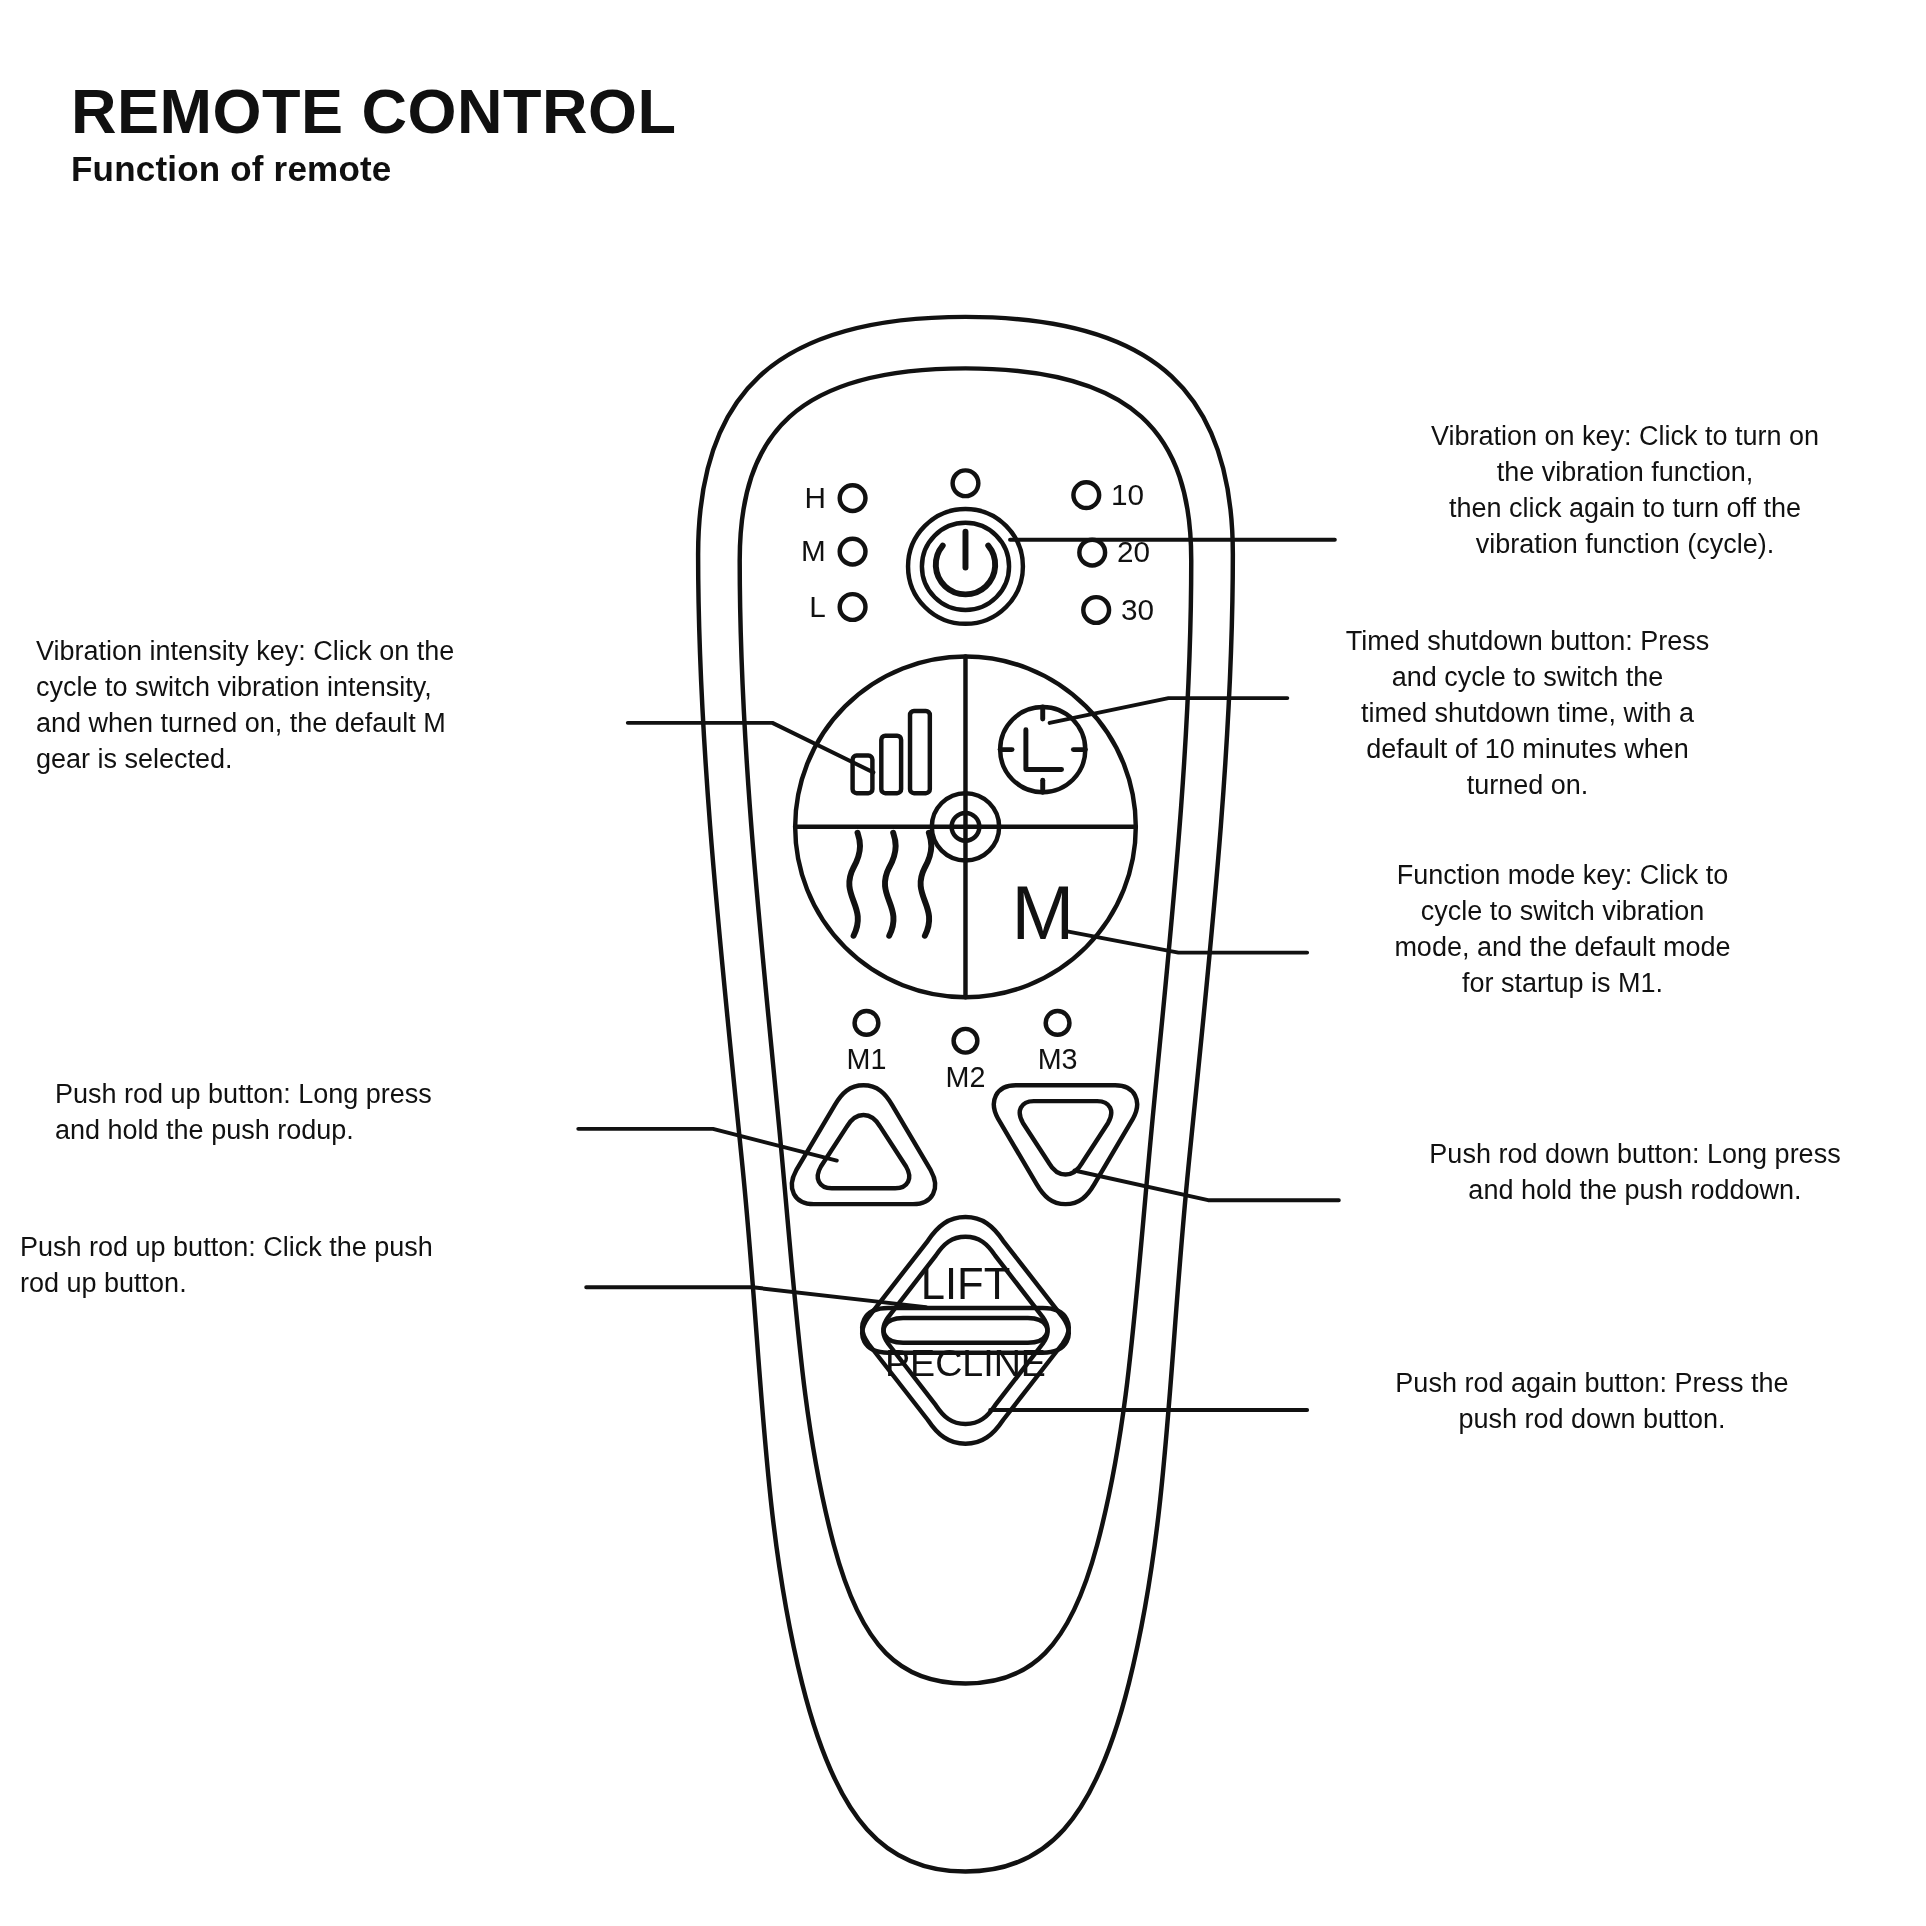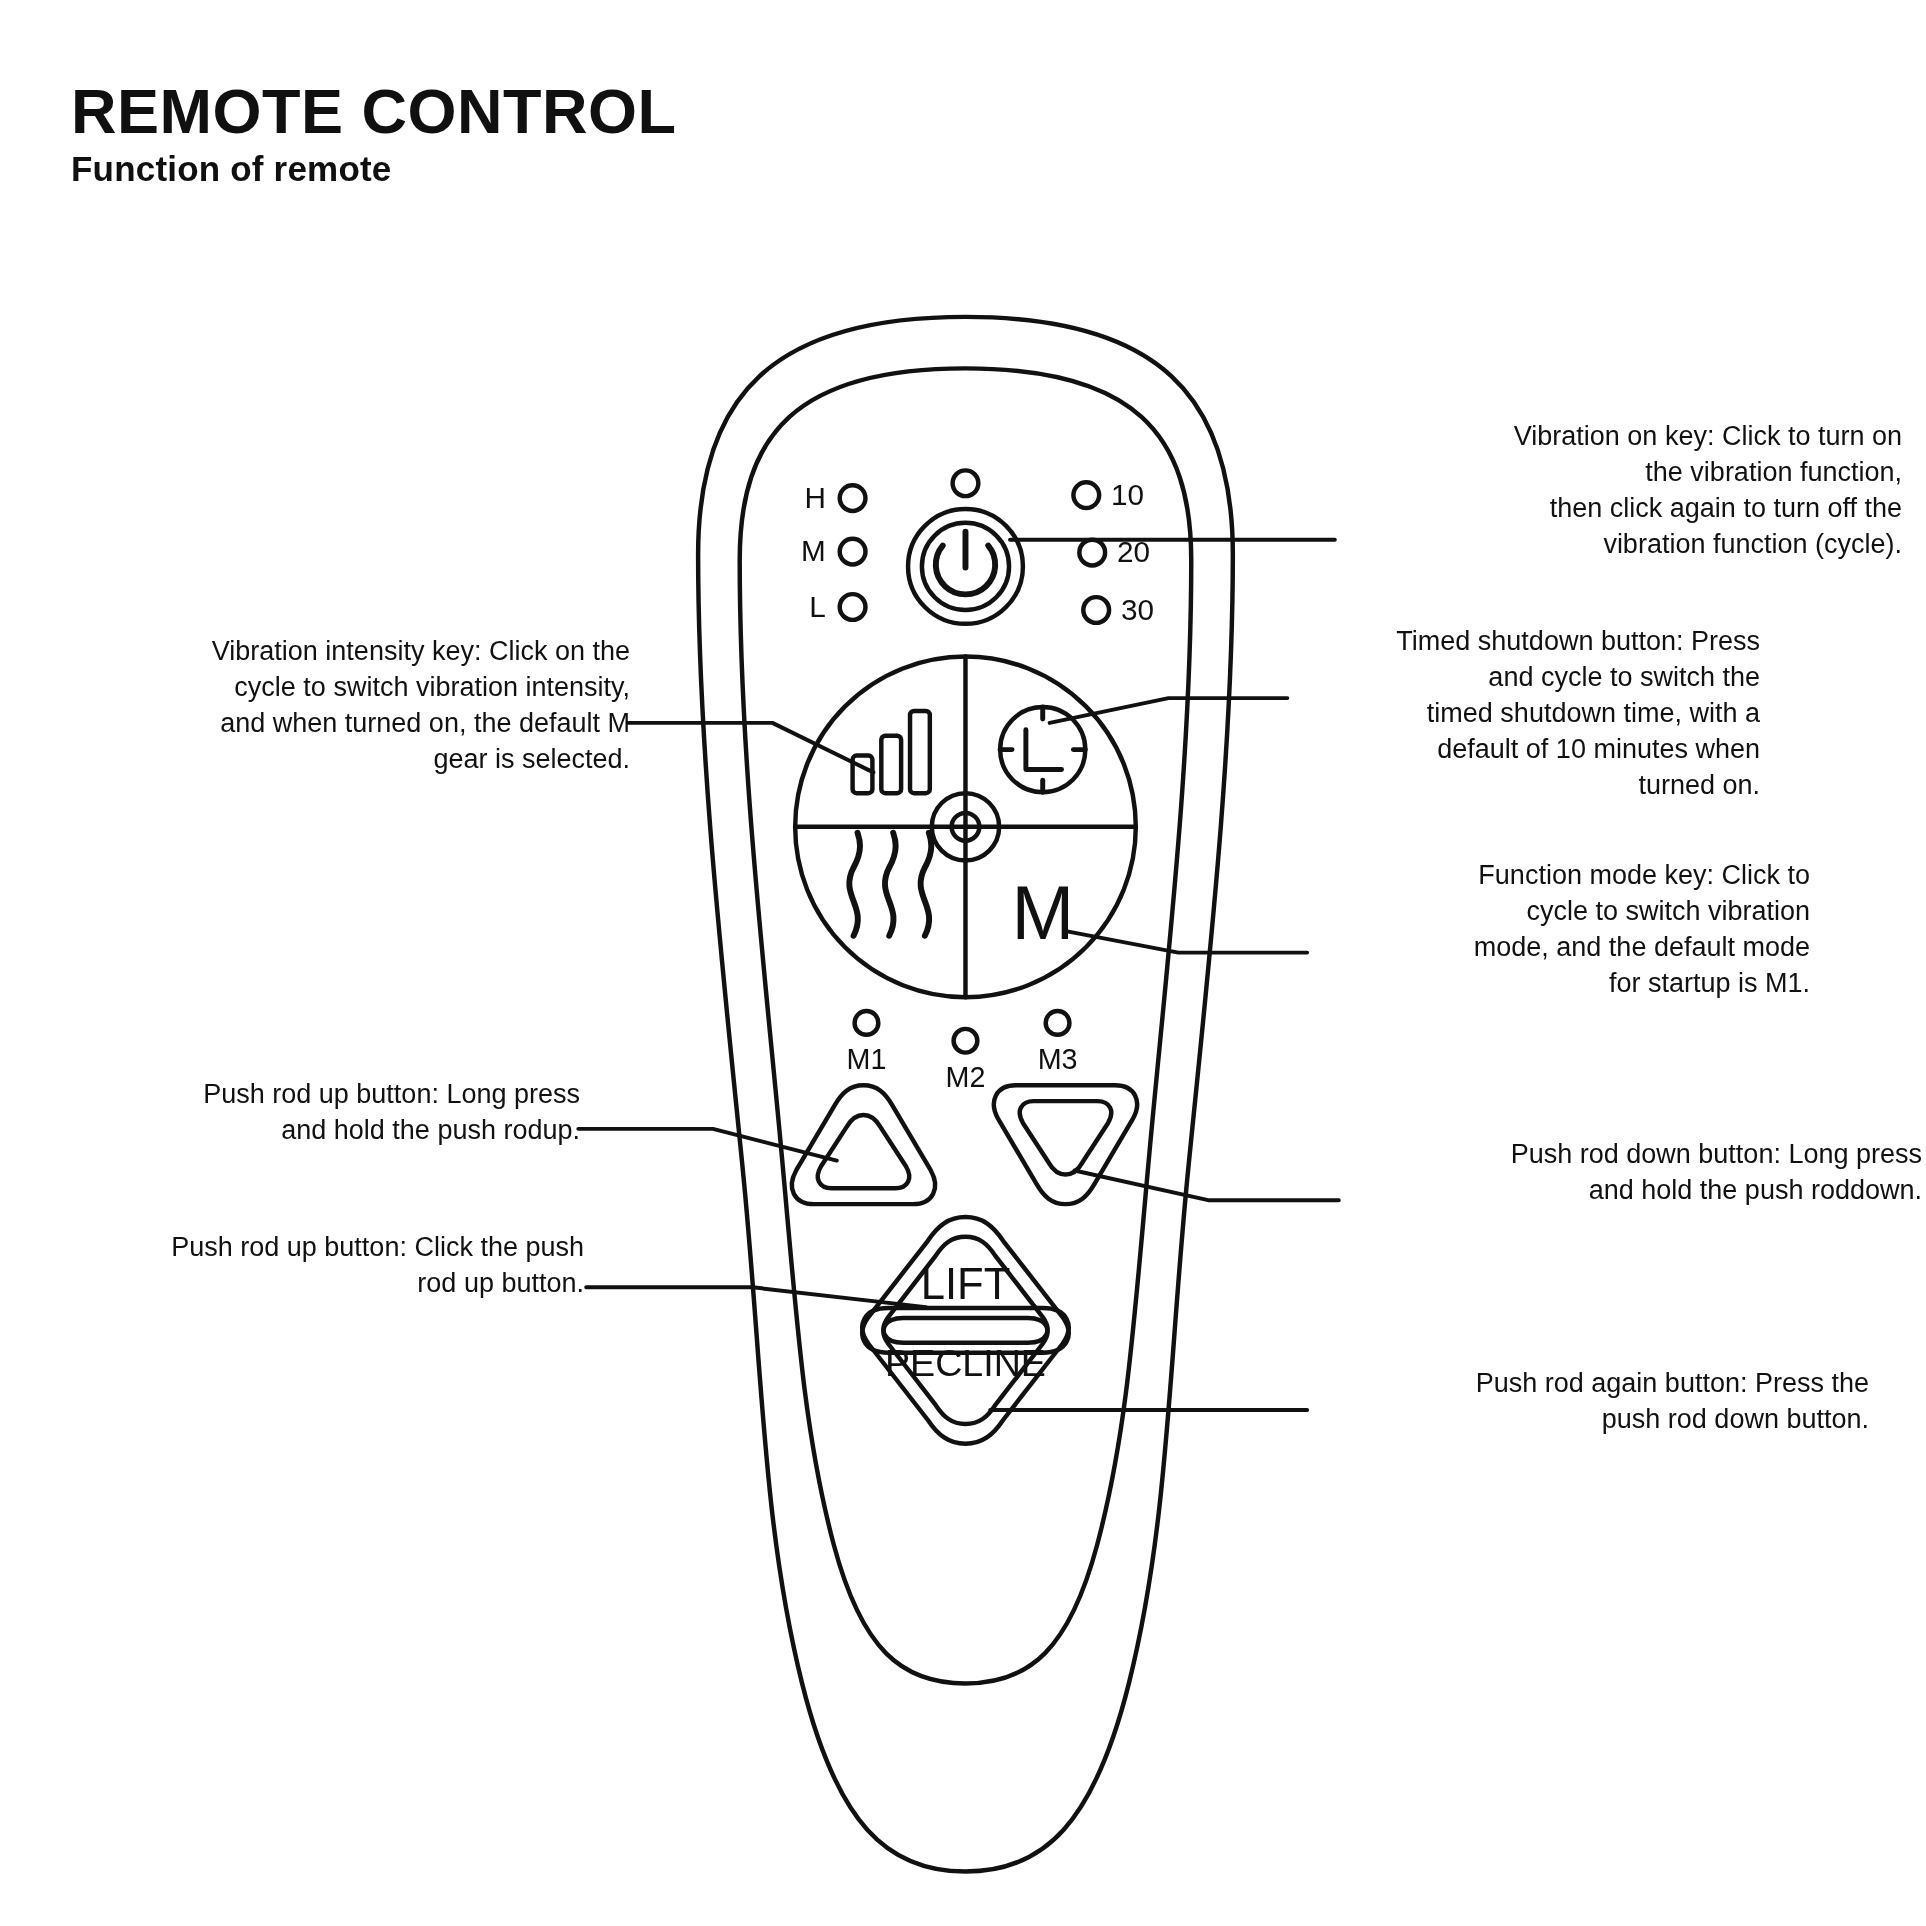--- a/index.html
+++ b/index.html
@@ -44,22 +44,22 @@
     top: 0;
   }
 
   .callout {
     position: absolute;
     font-size: 27px;
     line-height: 1.33;
     color: #111111;
     white-space: pre-line;
   }
-  .callout.right { text-align: right; }
-  .callout.left  { text-align: right; }
+  .callout.right { text-align: center; }
+  .callout.left  { }
 
   #co-vibration-on      { left: 1348px; top: 419px;  width: 554px; }
   #co-timed-shutdown    { left: 1295px; top: 624px;  width: 465px; }
   #co-vibration-mode    { left: 1315px; top: 858px;  width: 495px; }
   #co-rod-down-long     { left: 1348px; top: 1137px; width: 574px; }
   #co-rod-down-click    { left: 1315px; top: 1366px; width: 554px; }
 
   #co-vibration-intensity { left: 36px;  top: 634px;  width: 594px; }
   #co-rod-up-long         { left: 55px;  top: 1077px; width: 525px; }
   #co-rod-up-click        { left: 20px;  top: 1230px; width: 564px; }

